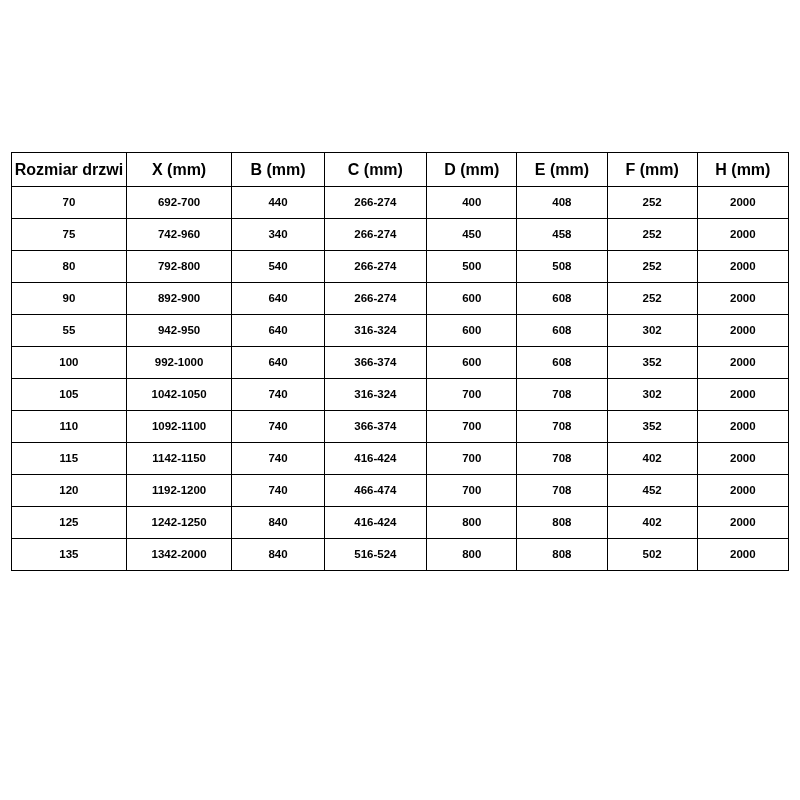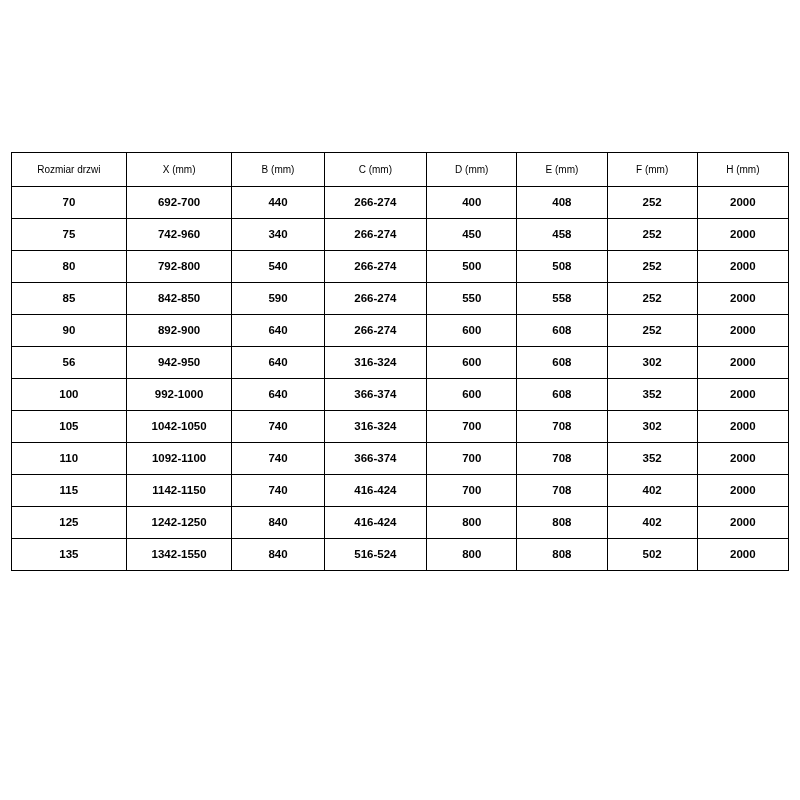--- a/index.html
+++ b/index.html
@@ -30,22 +30,22 @@
     border: 1px solid #000000;
     text-align: center;
     vertical-align: middle;
     font-size: 11.5px;
     font-weight: bold;
     height: 31px;
     padding: 0;
     line-height: 1.1;
   }
   table.spec-table thead th {
-    font-size: 10px;
-    font-weight: normal;
+    font-size: 16px;
+    font-weight: bold;
     height: 33px;
   }
   table.spec-table tbody td {
     font-weight: bold;
   }
   
   col.c0 { width: 112px; }
   col.c1 { width: 103px; }
   col.c2 { width: 90px; }
   col.c3 { width: 100px; }
@@ -106,41 +106,31 @@
         <td>80</td>
         <td>792-800</td>
         <td>540</td>
         <td>266-274</td>
         <td>500</td>
         <td>508</td>
         <td>252</td>
         <td>2000</td>
       </tr>
       <tr>
-        <td>85</td>
-        <td>842-850</td>
-        <td>590</td>
-        <td>266-274</td>
-        <td>550</td>
-        <td>558</td>
-        <td>252</td>
-        <td>2000</td>
-      </tr>
-      <tr>
         <td>90</td>
         <td>892-900</td>
         <td>640</td>
         <td>266-274</td>
         <td>600</td>
         <td>608</td>
         <td>252</td>
         <td>2000</td>
       </tr>
       <tr>
-        <td>56</td>
+        <td>55</td>
         <td>942-950</td>
         <td>640</td>
         <td>316-324</td>
         <td>600</td>
         <td>608</td>
         <td>302</td>
         <td>2000</td>
       </tr>
       <tr>
         <td>100</td>
@@ -176,32 +166,42 @@
         <td>115</td>
         <td>1142-1150</td>
         <td>740</td>
         <td>416-424</td>
         <td>700</td>
         <td>708</td>
         <td>402</td>
         <td>2000</td>
       </tr>
       <tr>
+        <td>120</td>
+        <td>1192-1200</td>
+        <td>740</td>
+        <td>466-474</td>
+        <td>700</td>
+        <td>708</td>
+        <td>452</td>
+        <td>2000</td>
+      </tr>
+      <tr>
         <td>125</td>
         <td>1242-1250</td>
         <td>840</td>
         <td>416-424</td>
         <td>800</td>
         <td>808</td>
         <td>402</td>
         <td>2000</td>
       </tr>
       <tr>
         <td>135</td>
-        <td>1342-1550</td>
+        <td>1342-2000</td>
         <td>840</td>
         <td>516-524</td>
         <td>800</td>
         <td>808</td>
         <td>502</td>
         <td>2000</td>
       </tr>
     </tbody>
   </table>
 </div>

